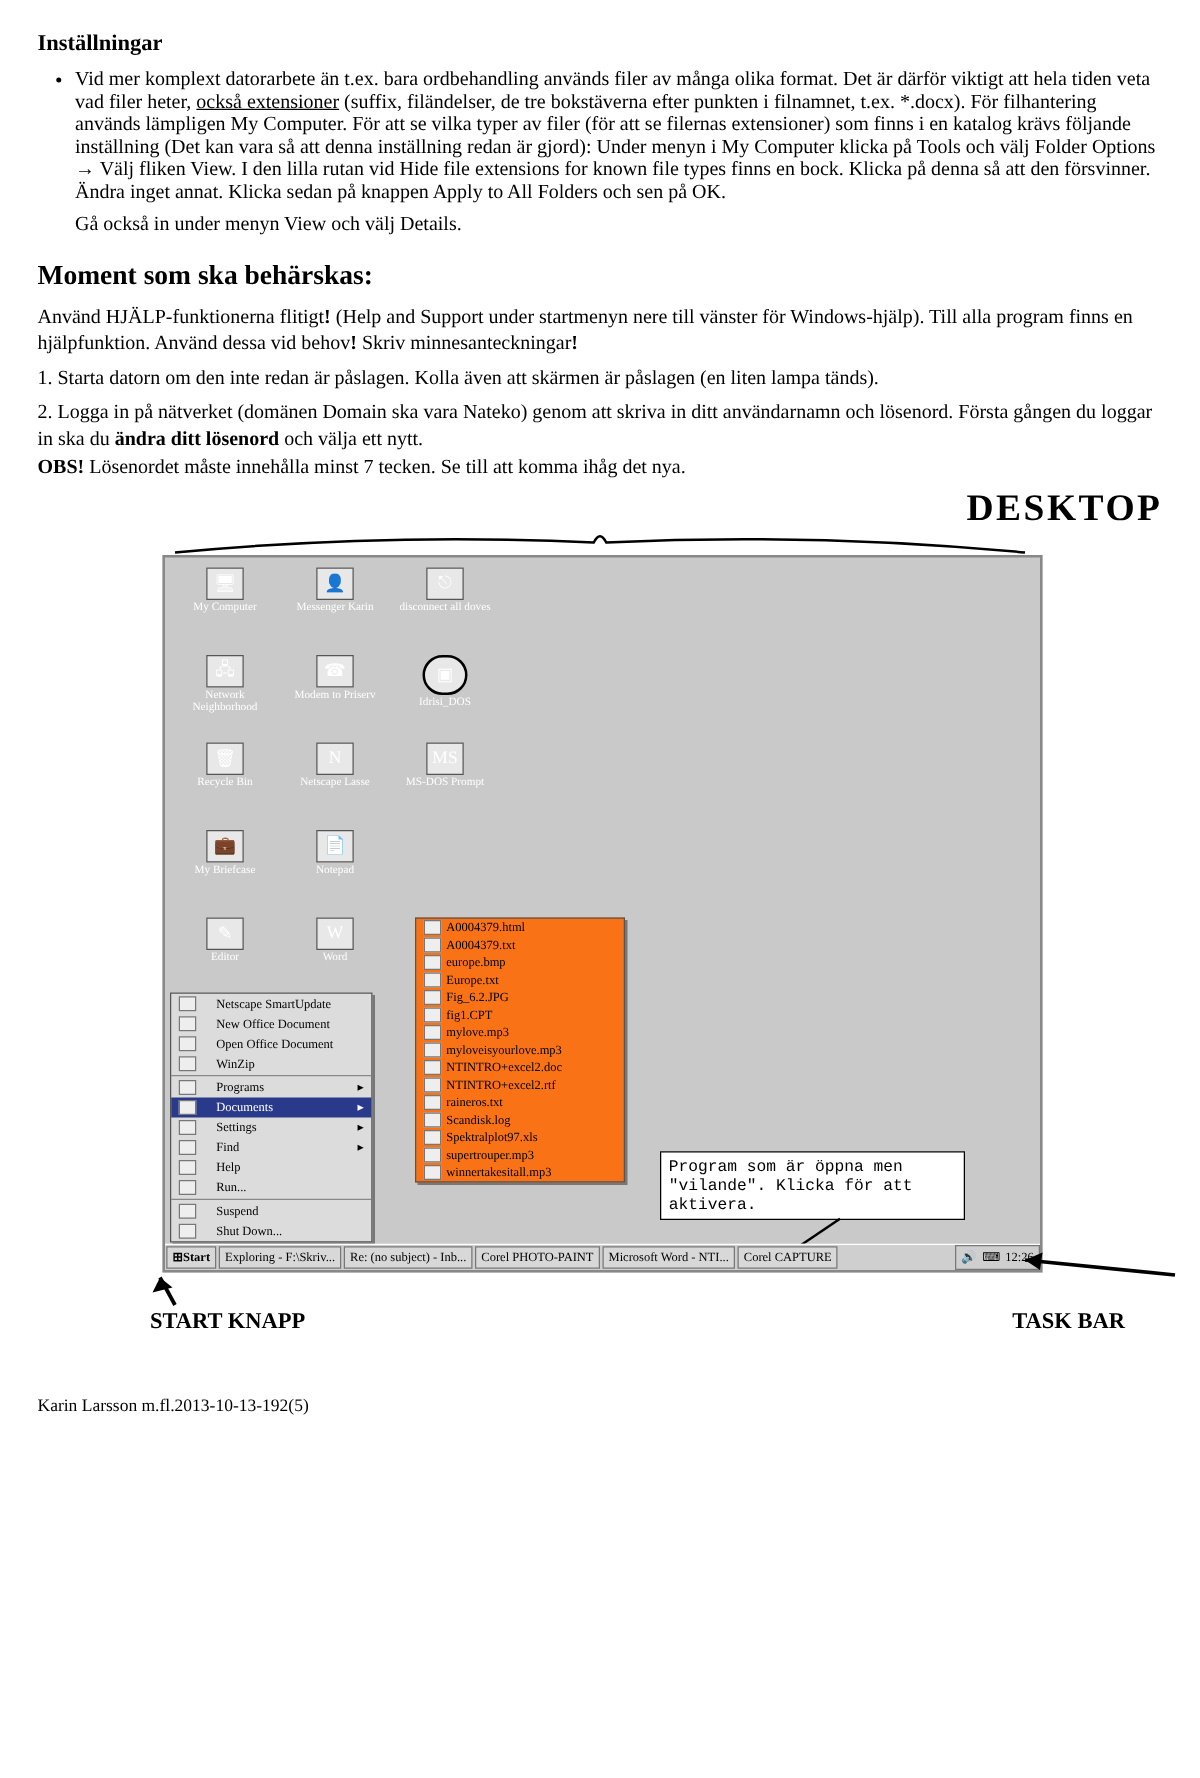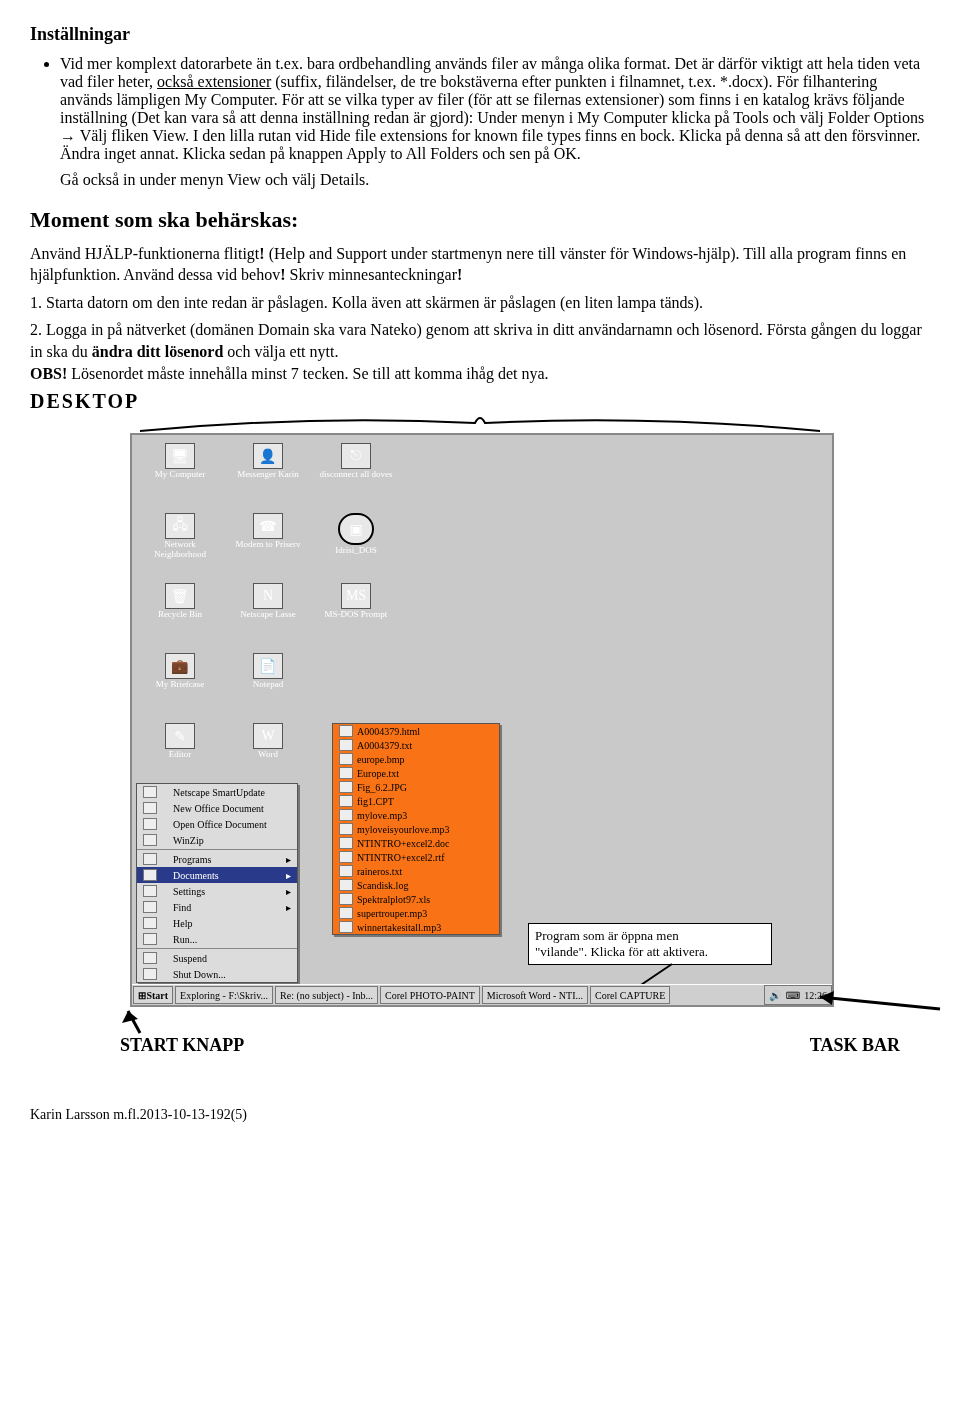--- a/index.html
+++ b/index.html
@@ -13,41 +13,41 @@
   }
   .bold { font-weight: bold; }
   h3.sec { font-size: 18px; font-weight: bold; margin: 4px 0 10px 0; }
   h2.sec { font-size: 22px; font-weight: bold; margin: 16px 0 10px 0; }
   ul.bullet { margin: 0 0 14px 0; padding-left: 30px; }
   ul.bullet li { margin-bottom: 4px; }
   p { margin: 6px 0; line-height: 1.35; }
   .indent { margin-left: 30px; }
   .underline { text-decoration: underline; }
   .hand { font-family: "Comic Sans MS", cursive; font-weight: bold; }
-  .desktop-label { text-align: left; font-size: 20px; letter-spacing: 2px; }
+  .desktop-label { text-align: right; font-size: 30px; letter-spacing: 2px; }
   .curly { position: relative; height: 20px; margin: 0 auto; width: 700px; }
   .curly svg { width: 100%; height: 20px; }
   .screenshot-wrap { position: relative; width: 700px; margin: 0 auto 10px auto; }
   .win-frame { border: 2px solid #888; background: #c9c9c9; width: 700px; height: 570px; position: relative; }
   .desk-icons { display: grid; grid-template-columns: repeat(3, 84px); grid-auto-rows: 64px; gap: 6px 4px; padding: 8px 6px; }
   .dicon { display: flex; flex-direction: column; align-items: center; font-size: 9px; color: #fff; text-align: center; }
   .dicon .glyph { width: 28px; height: 24px; background: #e8e8e8; border: 1px solid #555; display: flex; align-items: center; justify-content: center; font-size: 14px; }
   .dicon .circled { border: 2px solid #000; border-radius: 20px; padding: 2px; }
   .startmenu { position: absolute; left: 4px; bottom: 22px; width: 160px; background: #dcdcdc; border: 1px solid #555; box-shadow: 2px 2px 0 #777; font-size: 10px; }
   .startmenu .row { padding: 2px 6px; display: flex; align-items: center; gap: 16px; }
   .startmenu .hl { background: #2a3a8a; color: #fff; }
   .startmenu .sep { border-top: 1px solid #888; margin: 1px 0; }
   .submenu { position: absolute; left: 164px; bottom: 70px; width: 166px; background: #f97316; border: 1px solid #555; box-shadow: 2px 2px 0 #777; font-size: 10px; max-height: 300px; margin-left: 36px; }
   .submenu .row { padding: 1px 6px; display: flex; align-items: center; gap: 4px; white-space: nowrap; overflow: hidden; }
   .mini-ic { width: 12px; height: 10px; background: #eee; border: 1px solid #777; display: inline-block; }
   .taskbar { position: absolute; left: 0; right: 0; bottom: 0; height: 20px; background: #cfcfcf; border-top: 1px solid #fff; display: flex; align-items: stretch; font-size: 10px; }
   .taskbar .tbtn { border: 1px solid #777; background: #d8d8d8; margin: 1px; padding: 1px 4px; display: flex; align-items: center; white-space: nowrap; overflow: hidden; }
   .taskbar .startbtn { font-weight: bold; }
   .taskbar .tray { margin-left: auto; border: 1px solid #777; padding: 1px 4px; display: flex; align-items: center; gap: 4px; }
-  .tooltip-box { position: absolute; right: 60px; bottom: 40px; width: 230px; background: #fff; border: 1px solid #000; font-family: Liberation Serif, serif; font-size: 13px; padding: 4px 6px; }
+  .tooltip-box { position: absolute; right: 60px; bottom: 40px; width: 230px; background: #fff; border: 1px solid #000; font-family: Liberation Mono, monospace; font-size: 13px; padding: 4px 6px; }
   .arrow-svg { position: absolute; }
   .below-labels { position: relative; width: 800px; margin: 0 auto 40px auto; height: 50px; }
   .startknapp-lbl { position: absolute; left: 40px; top: 18px; font-size: 18px; }
   .taskbar-lbl { position: absolute; right: -20px; top: 18px; font-size: 18px; }
   .ikon-lbl { position: absolute; left: 330px; top: 50px; font-size: 24px; }
   .footer { display: flex; justify-content: flex-start; font-size: 14px; margin-top: 40px; }
 </style>
 </head>
 <body>
 

